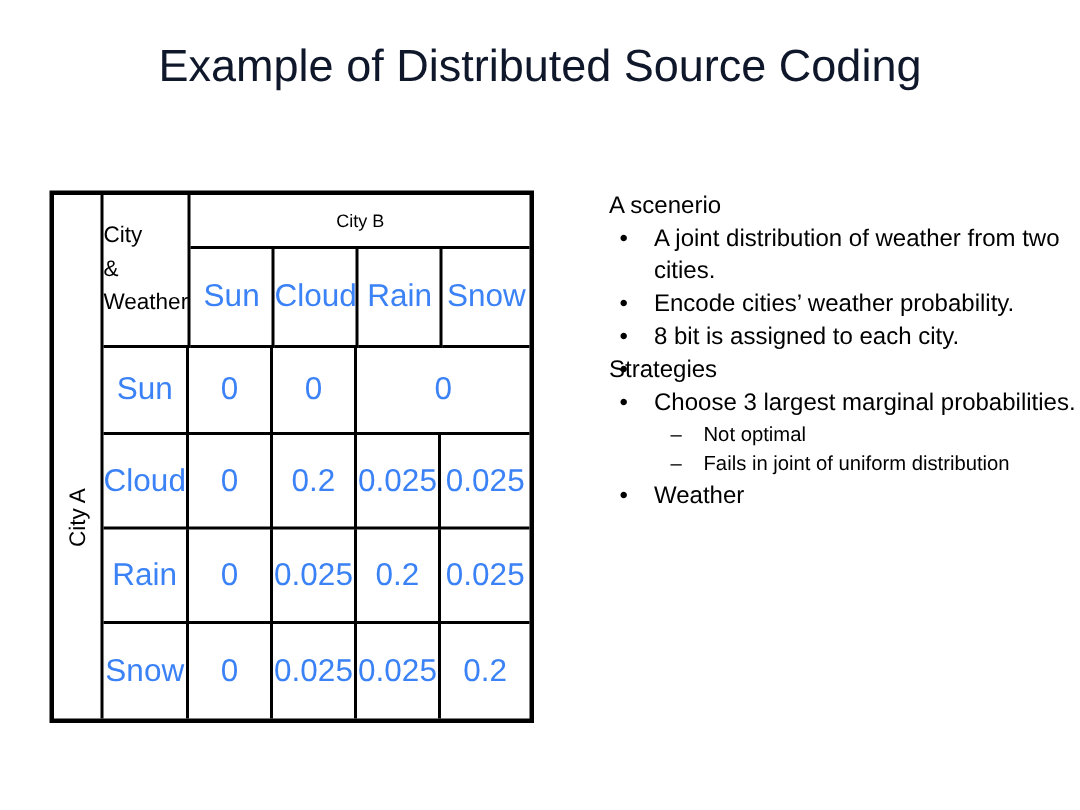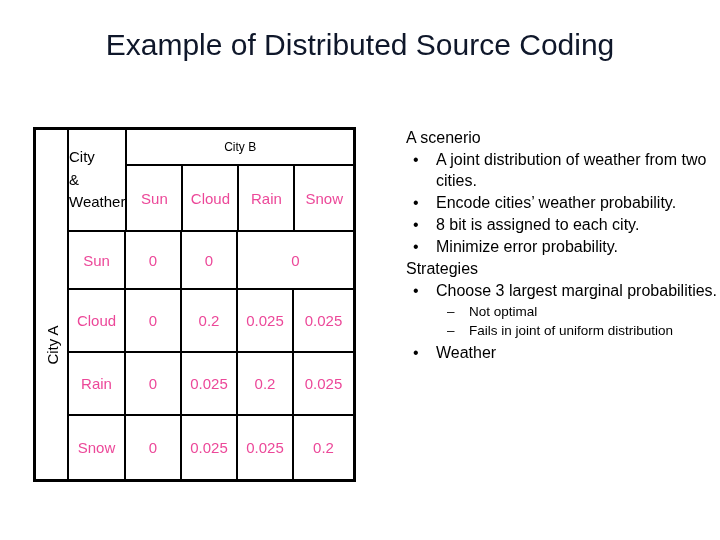--- a/index.html
+++ b/index.html
@@ -73,22 +73,22 @@
     display: flex;
     width: 100%;
   }
 
   .t-cell {
     box-sizing: border-box;
     display: flex;
     align-items: center;
     justify-content: center;
     text-align: center;
-    font-size: 15px;
-    color: #ec4899;
+    font-size: 21px;
+    color: #3b82f6;
     border-right: 2px solid #000000;
     border-bottom: 2px solid #000000;
     overflow: hidden;
   }
   .t-cell.last-col { border-right: none; }
   .t-row.last-row .t-cell { border-bottom: none; }
 
   
   .col-label { flex: 0 0 57px; }
   .col-data  { flex: 0 0 56px; }
@@ -260,21 +260,20 @@
     <span>Encode cities’ weather probability.</span>
   </p>
 
   <p class="note-bullet">
     <span class="bullet-dot">•</span>
     <span>8 bit is assigned to each city.</span>
   </p>
 
   <p class="note-bullet">
     <span class="bullet-dot">•</span>
-    <span>Minimize error probability.</span>
   </p>
 
   <p class="note-head">Strategies</p>
 
   <p class="note-bullet">
     <span class="bullet-dot">•</span>
     <span>Choose 3 largest marginal probabilities.</span>
   </p>
 
   <p class="note-sub">

